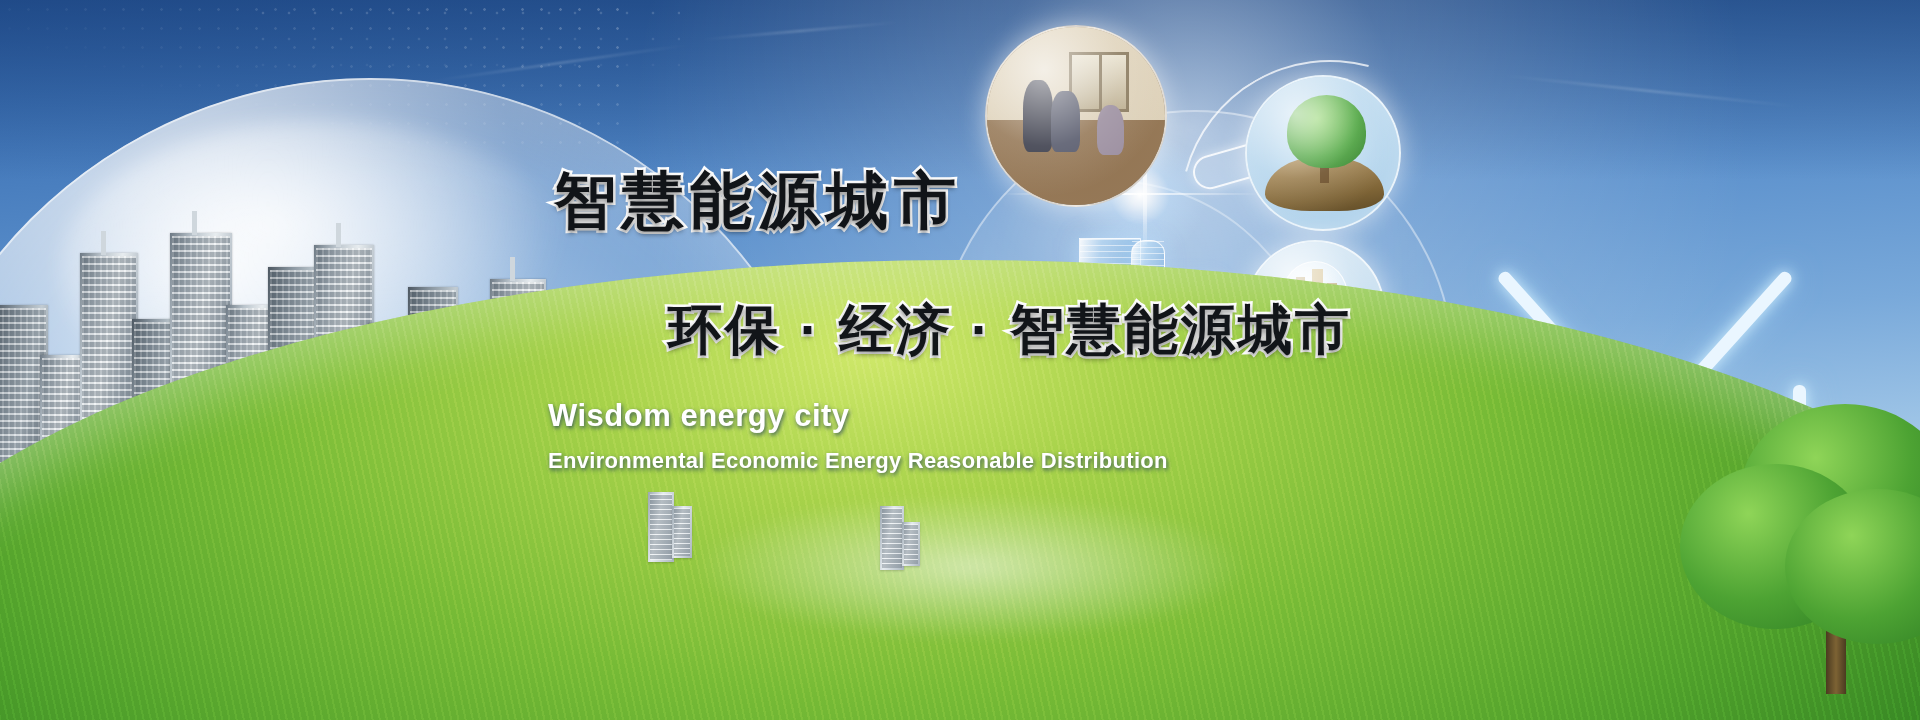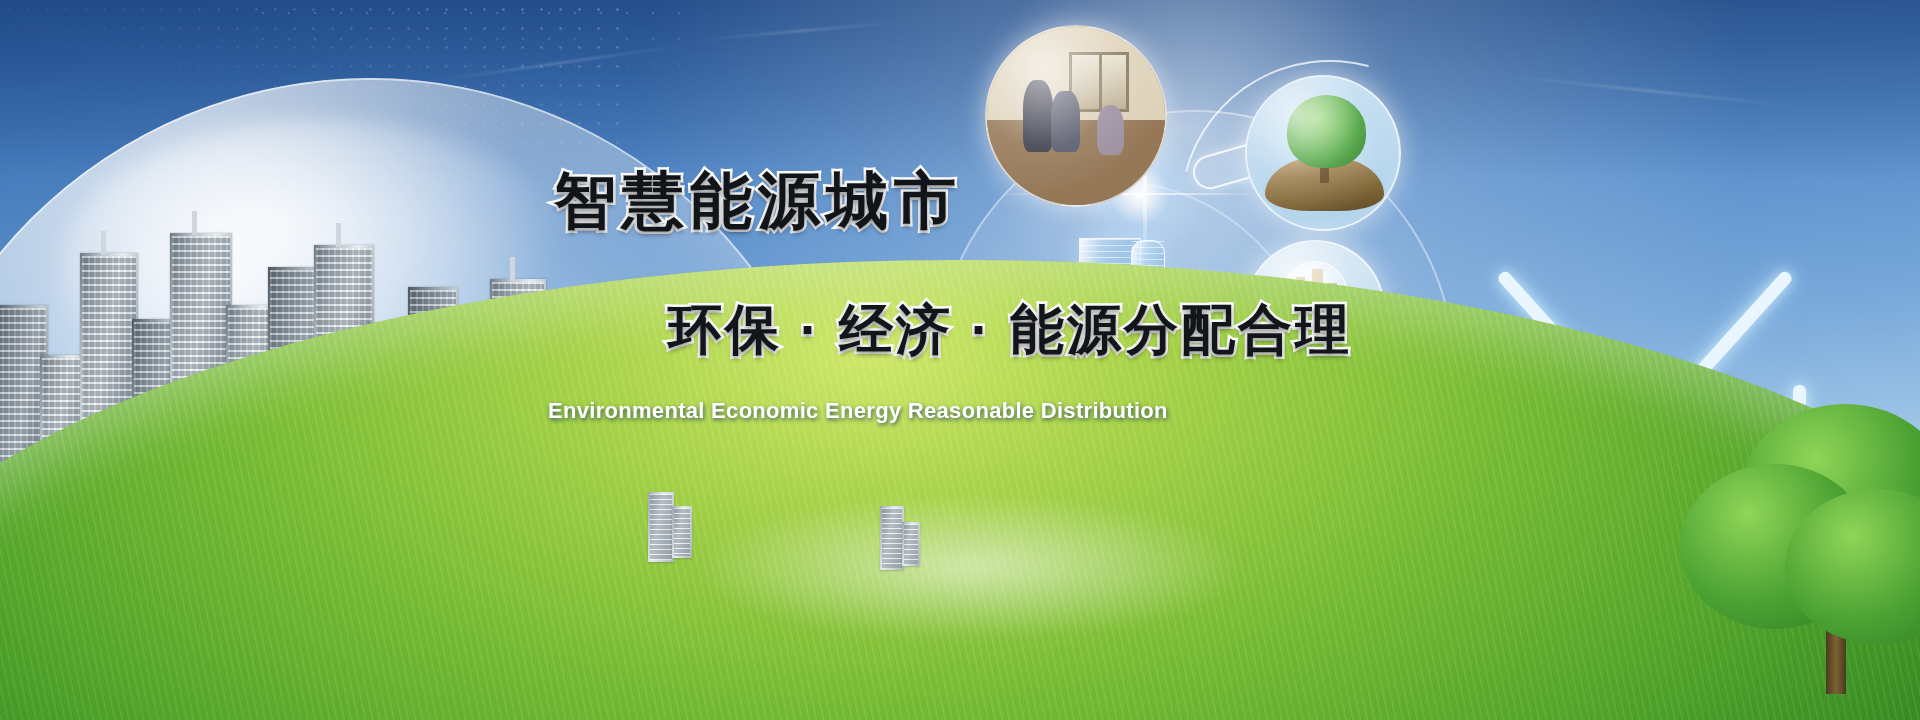--- a/index.html
+++ b/index.html
@@ -300,17 +300,18 @@
 
   <div class="tree">
     <div class="tk"></div>
     <div class="lv a"></div>
     <div class="lv b"></div>
     <div class="lv c"></div>
   </div>
 
   <div class="copy">
     <h1 class="t-title">智慧能源城市</h1>
-    <h2 class="t-sub">环保 · 经济 · 能源分配合理</h2>
+    <h2 class="t-sub">环保 · 经济 · 智慧能源城市</h2>
+    <p class="t-en1">Wisdom energy city</p>
     <p class="t-en2">Environmental Economic  Energy Reasonable Distribution</p>
   </div>
 
 </div>
 
 </body></html>

